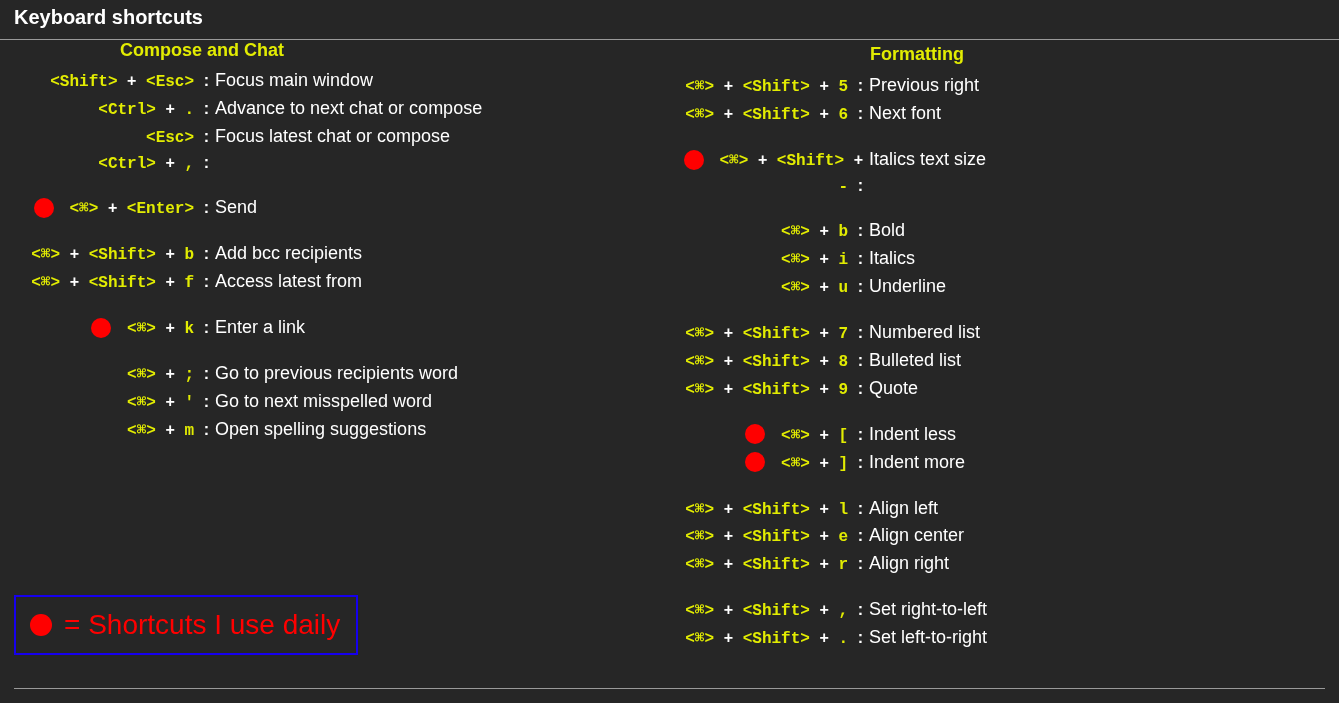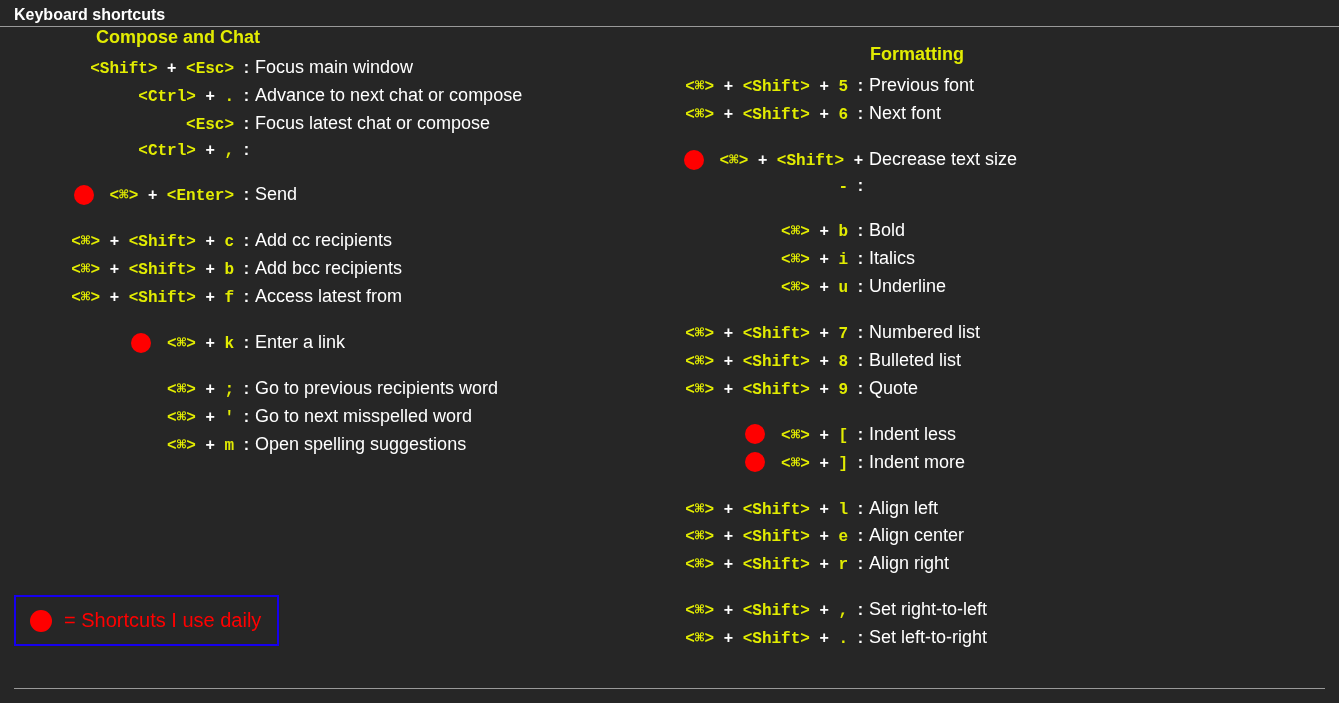--- a/index.html
+++ b/index.html
@@ -6,23 +6,23 @@
   body {
     background: #262626;
     color: #fff;
     font-family: Arial, Helvetica, sans-serif;
     font-size: 17px;
     width: 1339px;
     height: 703px;
     overflow: hidden;
   }
   .header {
-    padding: 6px 14px 2px 14px;
-    font-weight: bold;
-    font-size: 16px;
+    padding: 6px 14px 10px 14px;
+    font-weight: bold;
+    font-size: 20px;
     border-bottom: 1px solid #999;
   }
   .section-title {
     color: #e2ec02;
     font-weight: bold;
     font-size: 18px;
     text-align: left;
     margin-bottom: 6px;
   }
   .group {
@@ -68,31 +68,30 @@
     position: relative;
     top: -1px;
   }
   .legend-box {
     position: absolute;
     left: 14px;
     top: 595px;
     border: 2px solid #1600ee;
     padding: 12px 16px 12px 14px;
     color: #ff0000;
-    font-size: 20px;
+    font-size: 28px;
     display: flex;
     align-items: center;
   }
   .legend-box .dot { width: 22px; height: 22px; margin-right: 12px; top:0; }
   .col-inner-left {
     padding-left: 14px;
-    margin-left: 40px;
   }
   
-  .title-left { margin-left: 96px; }
+  .title-left { margin-left: 120px; }
   .title-right { margin-left: 870px; position: absolute; top: 44px; }
   .footer-rule {
     position: absolute;
     left: 14px;
     right: 14px;
     top: 688px;
     border-top: 1px solid #999;
   }
   .colwrap2 {
     margin-left: 668px;
@@ -129,24 +128,20 @@
       </div>
     </div>
     <div class="group">
       <div class="row">
         <div class="keys"><span class="dot"></span> <span>&lt;⌘&gt;</span> <span class="plus">+</span> <span>&lt;Enter&gt;</span> <span class="colon">:</span></div>
         <div class="desc">Send</div>
       </div>
     </div>
     <div class="group">
       <div class="row">
-        <div class="keys"><span>&lt;⌘&gt;</span> <span class="plus">+</span> <span>&lt;Shift&gt;</span> <span class="plus">+</span> <span>c</span> <span class="colon">:</span></div>
-        <div class="desc">Add cc recipients</div>
-      </div>
-      <div class="row">
         <div class="keys"><span>&lt;⌘&gt;</span> <span class="plus">+</span> <span>&lt;Shift&gt;</span> <span class="plus">+</span> <span>b</span> <span class="colon">:</span></div>
         <div class="desc">Add bcc recipients</div>
       </div>
       <div class="row">
         <div class="keys"><span>&lt;⌘&gt;</span> <span class="plus">+</span> <span>&lt;Shift&gt;</span> <span class="plus">+</span> <span>f</span> <span class="colon">:</span></div>
         <div class="desc">Access latest from</div>
       </div>
     </div>
     <div class="group">
       <div class="row">
@@ -167,31 +162,31 @@
         <div class="keys"><span>&lt;⌘&gt;</span> <span class="plus">+</span> <span>m</span> <span class="colon">:</span></div>
         <div class="desc">Open spelling suggestions</div>
       </div>
     </div>
   </div>
 
 <div class="colwrap2" id="col-formatting">
     <div class="group">
       <div class="row">
         <div class="keys"><span>&lt;⌘&gt;</span> <span class="plus">+</span> <span>&lt;Shift&gt;</span> <span class="plus">+</span> <span>5</span> <span class="colon">:</span></div>
-        <div class="desc">Previous font</div>
+        <div class="desc">Previous right</div>
       </div>
       <div class="row">
         <div class="keys"><span>&lt;⌘&gt;</span> <span class="plus">+</span> <span>&lt;Shift&gt;</span> <span class="plus">+</span> <span>6</span> <span class="colon">:</span></div>
         <div class="desc">Next font</div>
       </div>
     </div>
     <div class="group">
       <div class="row">
         <div class="keys"><span class="dot"></span> <span>&lt;⌘&gt;</span> <span class="plus">+</span> <span>&lt;Shift&gt;</span> <span class="plus">+</span> <span>-</span> <span class="colon">:</span></div>
-        <div class="desc">Decrease text size</div>
+        <div class="desc">Italics text size</div>
       </div>
     </div>
     <div class="group">
       <div class="row">
         <div class="keys"><span>&lt;⌘&gt;</span> <span class="plus">+</span> <span>b</span> <span class="colon">:</span></div>
         <div class="desc">Bold</div>
       </div>
       <div class="row">
         <div class="keys"><span>&lt;⌘&gt;</span> <span class="plus">+</span> <span>i</span> <span class="colon">:</span></div>
         <div class="desc">Italics</div>

